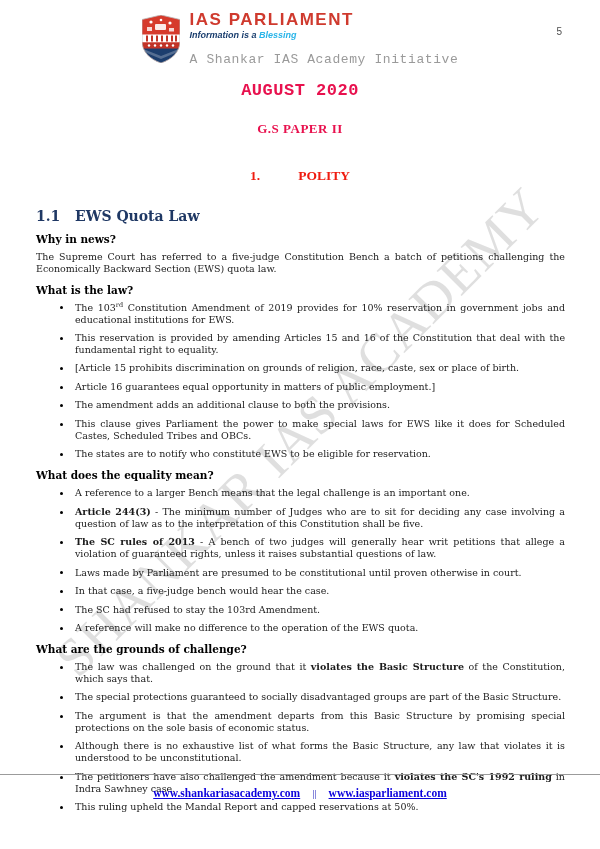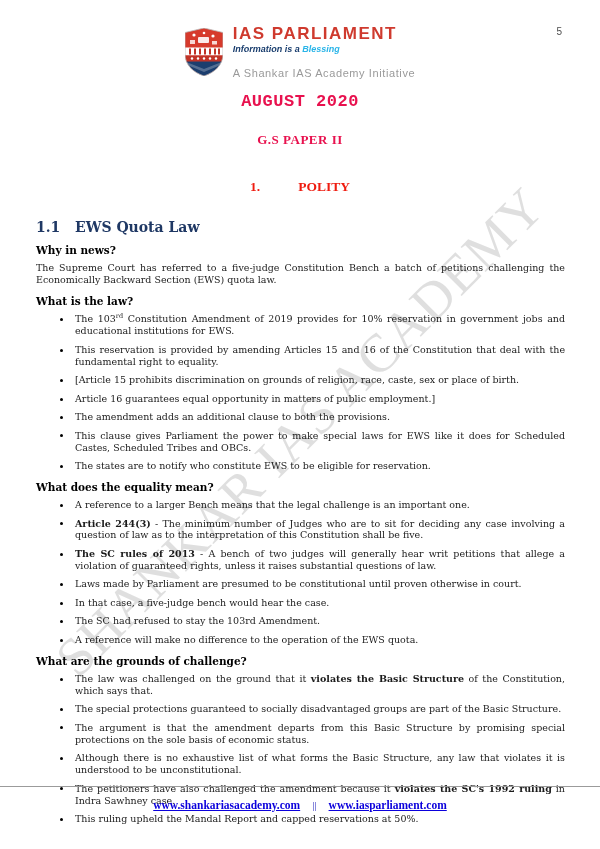--- a/index.html
+++ b/index.html
@@ -23,39 +23,39 @@
   }
   .page-wrap{position:relative;z-index:1;}
   
   .page-number{
     position:absolute;top:26px;right:38px;
     font-size:10px;color:#4d4d4d;
     font-family:"Liberation Sans",sans-serif;
   }
   
   .header{
-    padding-top:24px;
+    padding-top:10px;
     display:flex;justify-content:center;align-items:center;gap:10px;
   }
   .logo-shield{width:38px;height:48px;flex:0 0 auto;}
   .logo-text{display:flex;flex-direction:column;line-height:1.12;}
   .logo-title{
     font-family:"Liberation Sans",sans-serif;
     font-weight:bold;font-size:17px;letter-spacing:1.5px;
     color:#cf3a2e;
   }
   .logo-tagline{
     font-family:"Liberation Sans",sans-serif;
     font-style:italic;font-weight:bold;font-size:9px;margin-top:1px;
   }
   .logo-tagline .t1{color:#1a3e6e;}
   .logo-tagline .t2{color:#29b4e8;}
   .logo-subtitle{
-    font-family:Liberation Sans, sans-serif;
-    font-size:11px;color:#9a9a9a;letter-spacing:0.6px;margin-top:13px;
+    font-family:Liberation Mono, monospace;
+    font-size:13px;color:#9a9a9a;letter-spacing:0.6px;margin-top:13px;
   }
   
   .title-month{
     text-align:center;margin-top:13px;
     font-family:Liberation Mono, monospace;
     font-size:17px;font-weight:bold;color:#e8114e;letter-spacing:0.5px;
   }
   .title-paper{
     text-align:center;margin-top:21px;
     font-family:"Liberation Serif",serif;

